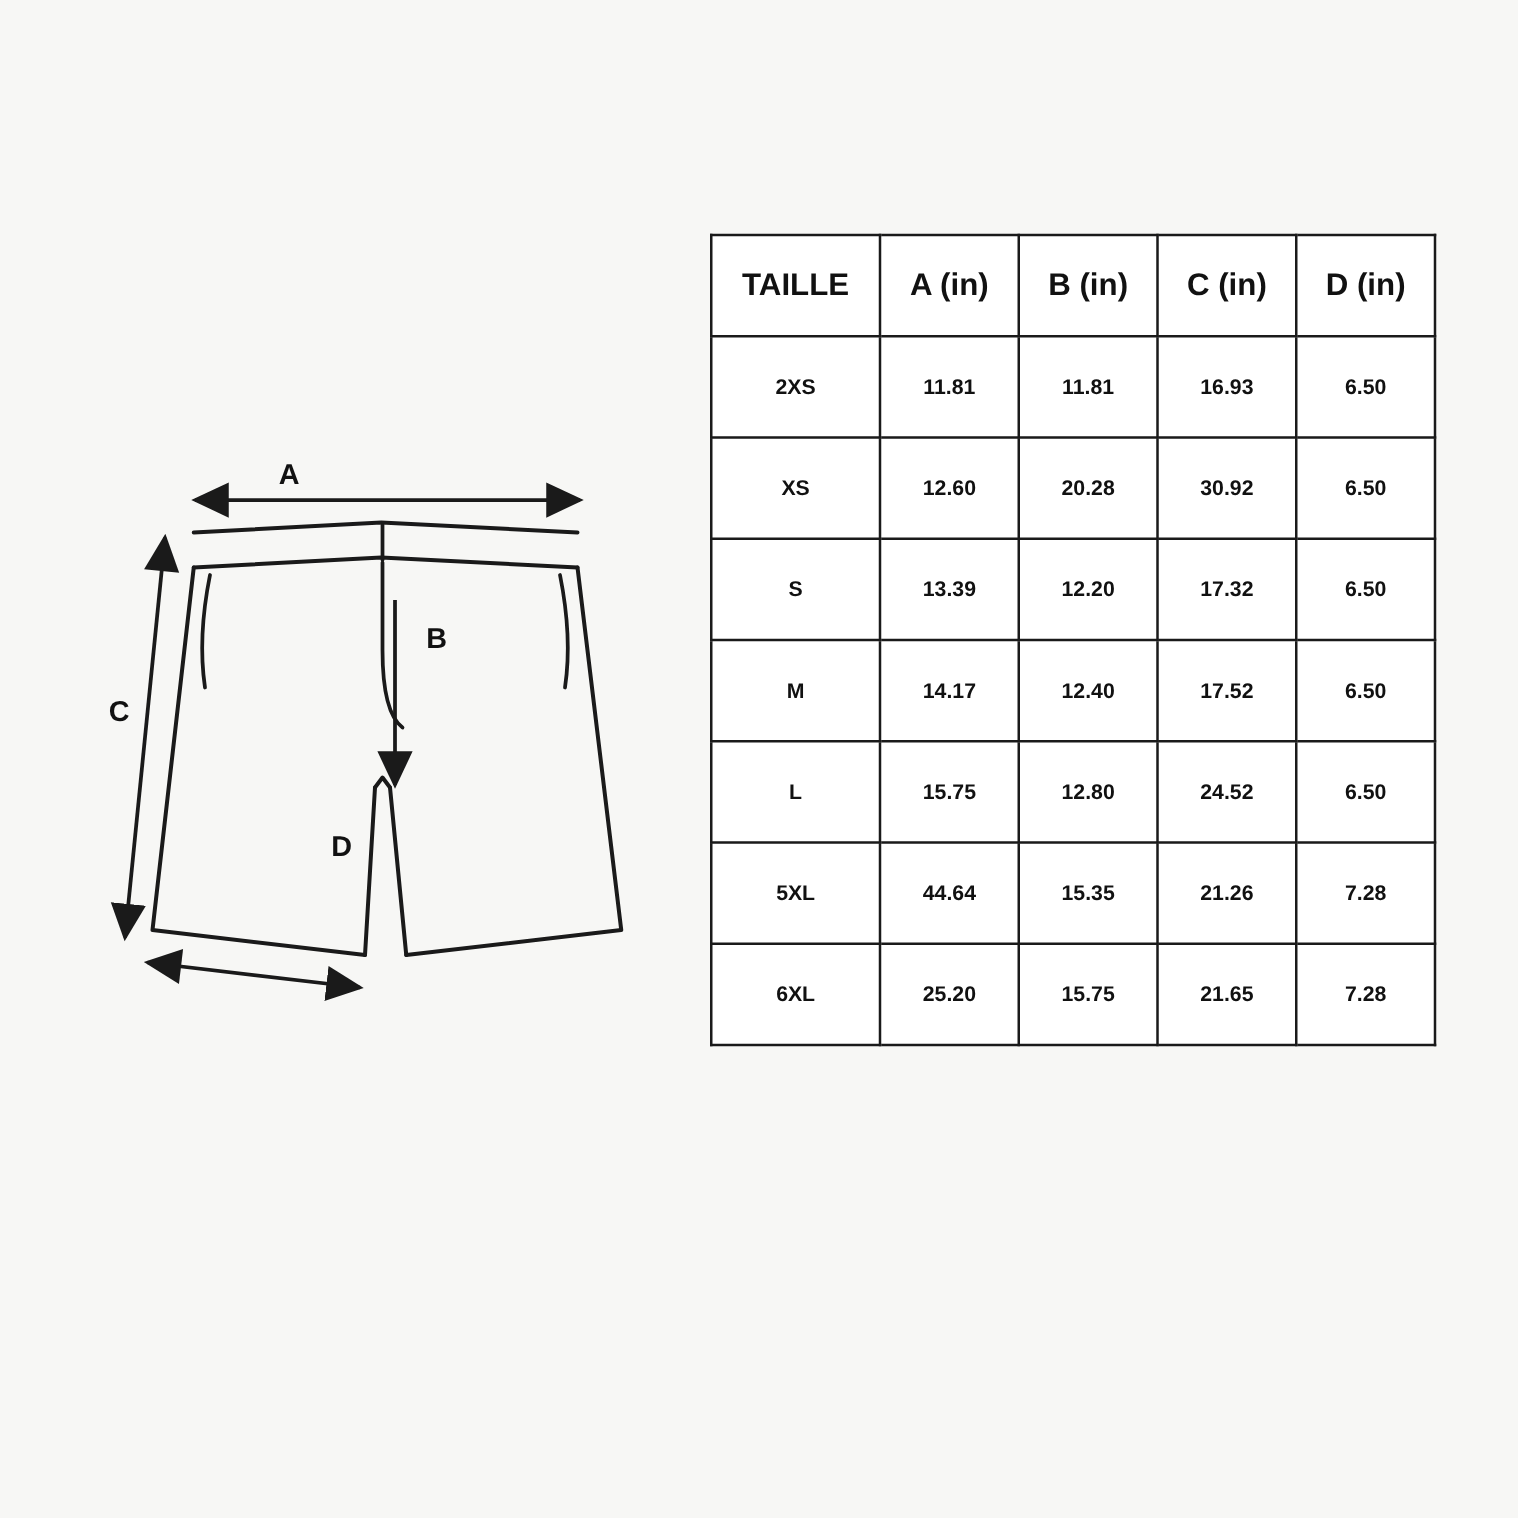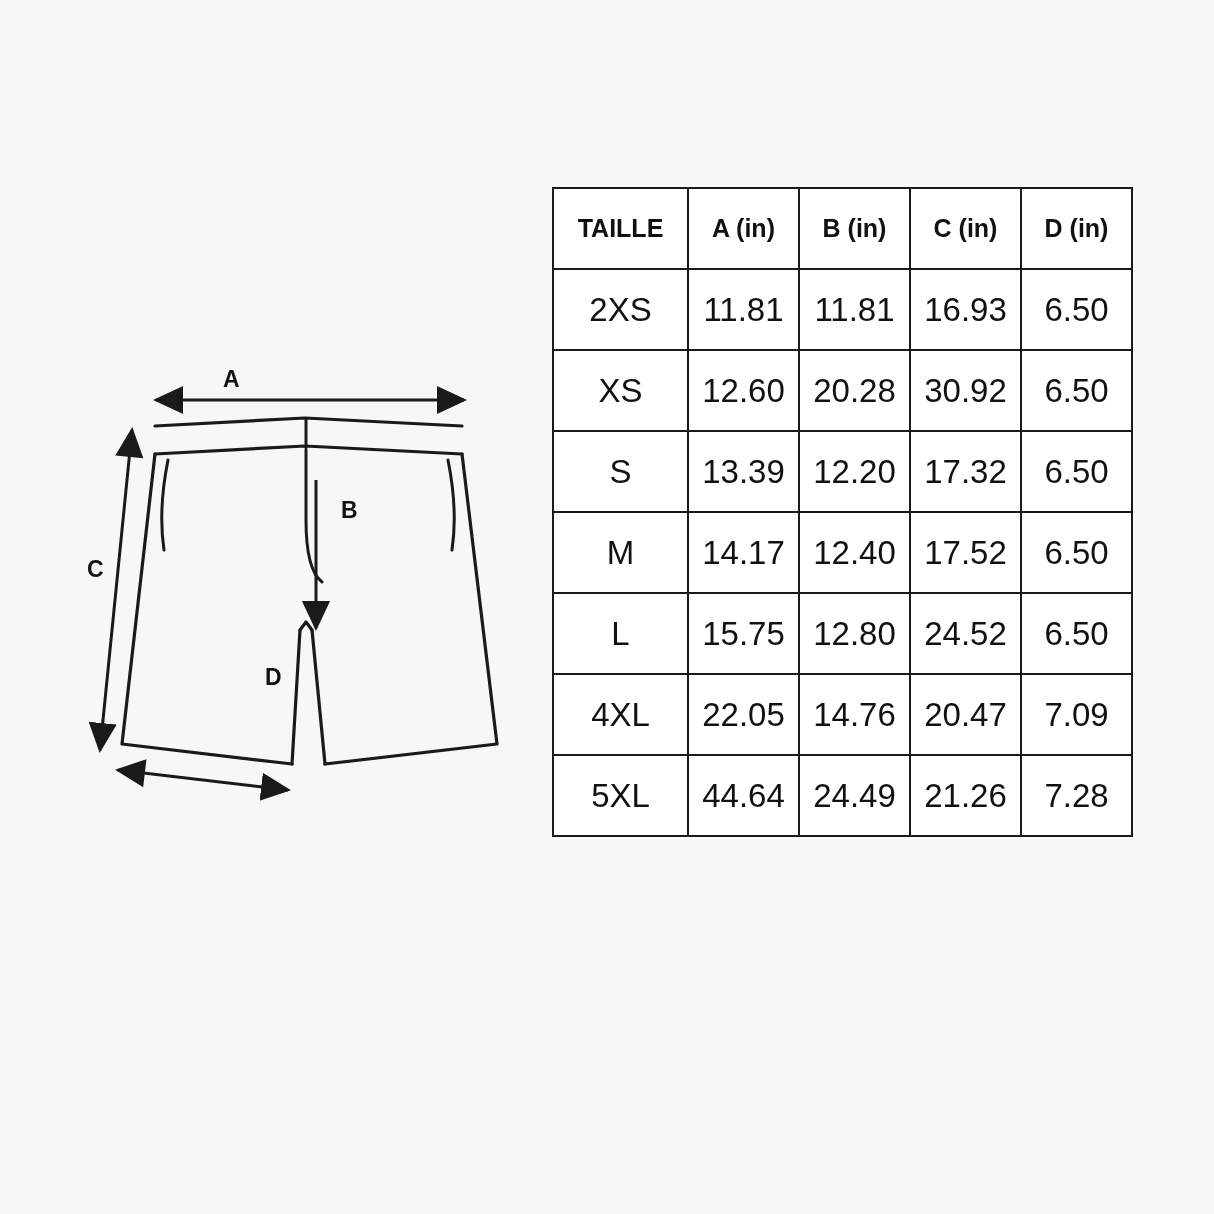--- a/index.html
+++ b/index.html
@@ -39,35 +39,35 @@
     font-family: "Liberation Sans", sans-serif;
   }
   .label-A { left: 163px; top: 26px; }
   .label-B { left: 281px; top: 157px; }
   .label-C { left: 27px; top: 216px; }
   .label-D { left: 205px; top: 324px; }
 
   
   .size-table {
     position: absolute;
-    left: 552px;
+    left: 568px;
     top: 187px;
     border-collapse: collapse;
     background: #ffffff;
     table-layout: fixed;
   }
   .size-table th,
   .size-table td {
     border: 2px solid #1a1a1a;
     text-align: center;
     vertical-align: middle;
     height: 79px;
-    font-size: 33px;
+    font-size: 17px;
     color: #111;
-    font-weight: normal;
+    font-weight: bold;
     padding: 0;
   }
   .size-table thead th {
     font-weight: bold;
     font-size: 25px;
   }
   .col-size  { width: 133px; }
   .col-val   { width: 109px; }
 </style>
 </head>
@@ -167,29 +167,29 @@
         <td>6.50</td>
       </tr>
       <tr>
         <td>L</td>
         <td>15.75</td>
         <td>12.80</td>
         <td>24.52</td>
         <td>6.50</td>
       </tr>
       <tr>
-        <td>4XL</td>
-        <td>22.05</td>
-        <td>14.76</td>
-        <td>20.47</td>
-        <td>7.09</td>
+        <td>5XL</td>
+        <td>44.64</td>
+        <td>15.35</td>
+        <td>21.26</td>
+        <td>7.28</td>
       </tr>
       <tr>
-        <td>5XL</td>
-        <td>44.64</td>
-        <td>24.49</td>
-        <td>21.26</td>
+        <td>6XL</td>
+        <td>25.20</td>
+        <td>15.75</td>
+        <td>21.65</td>
         <td>7.28</td>
       </tr>
     </tbody>
   </table>
 
 </div>
 
 </body></html>

